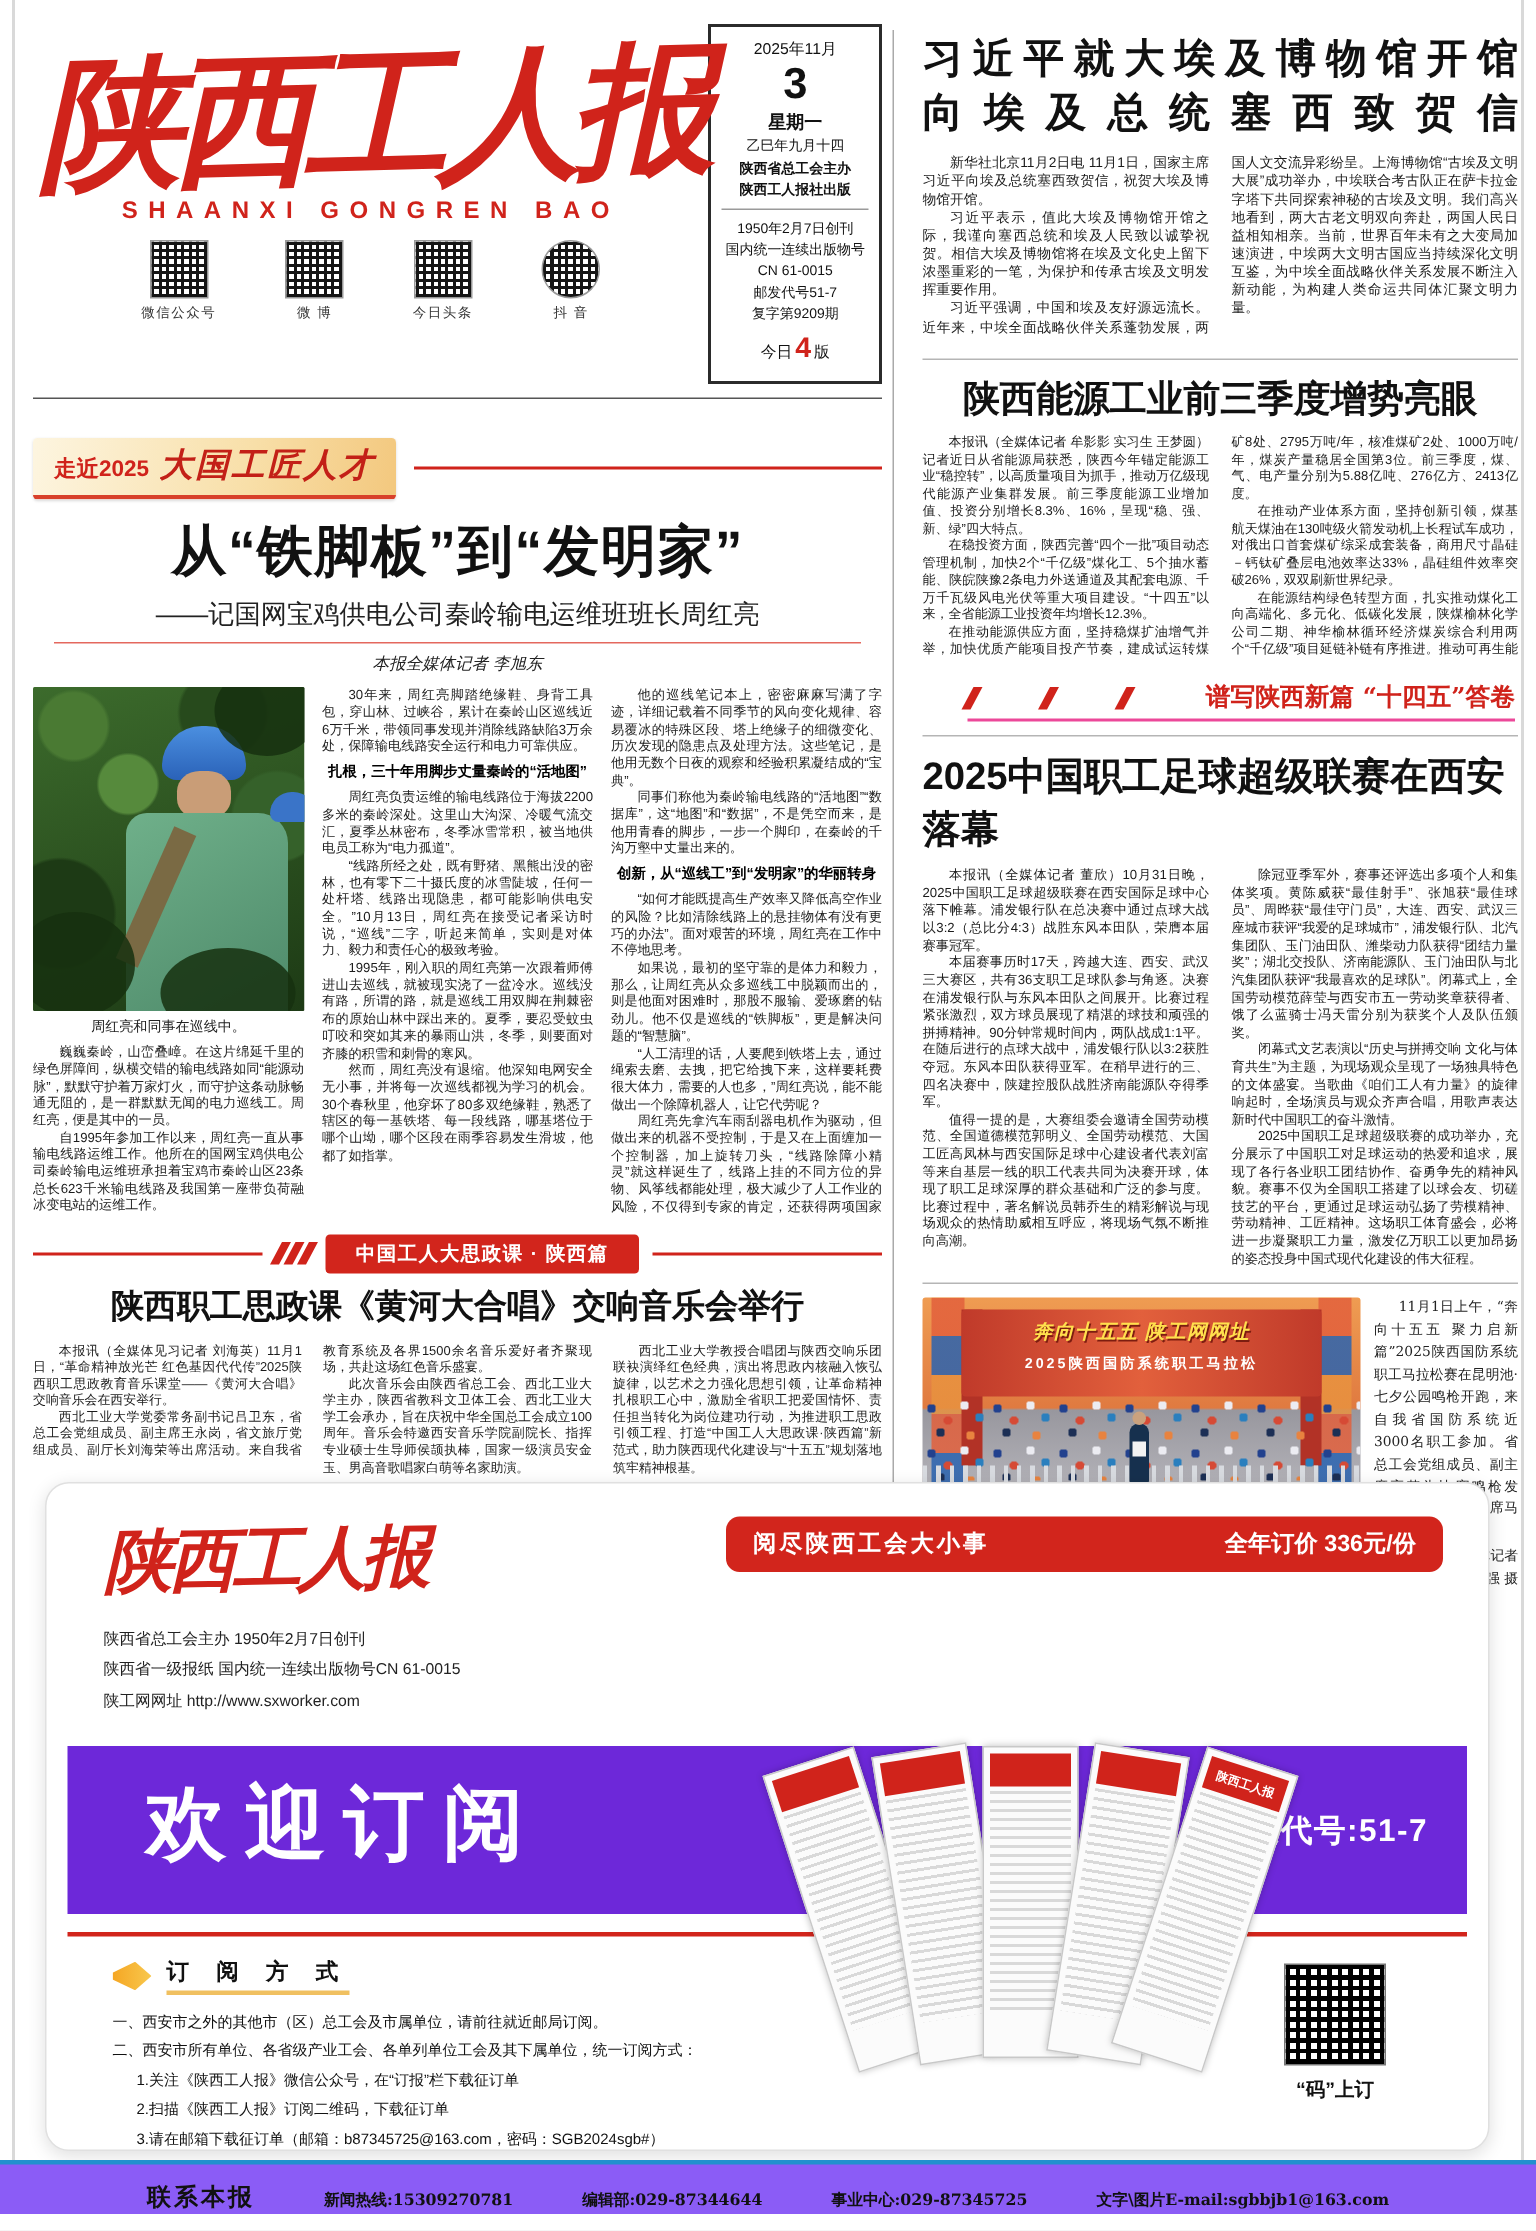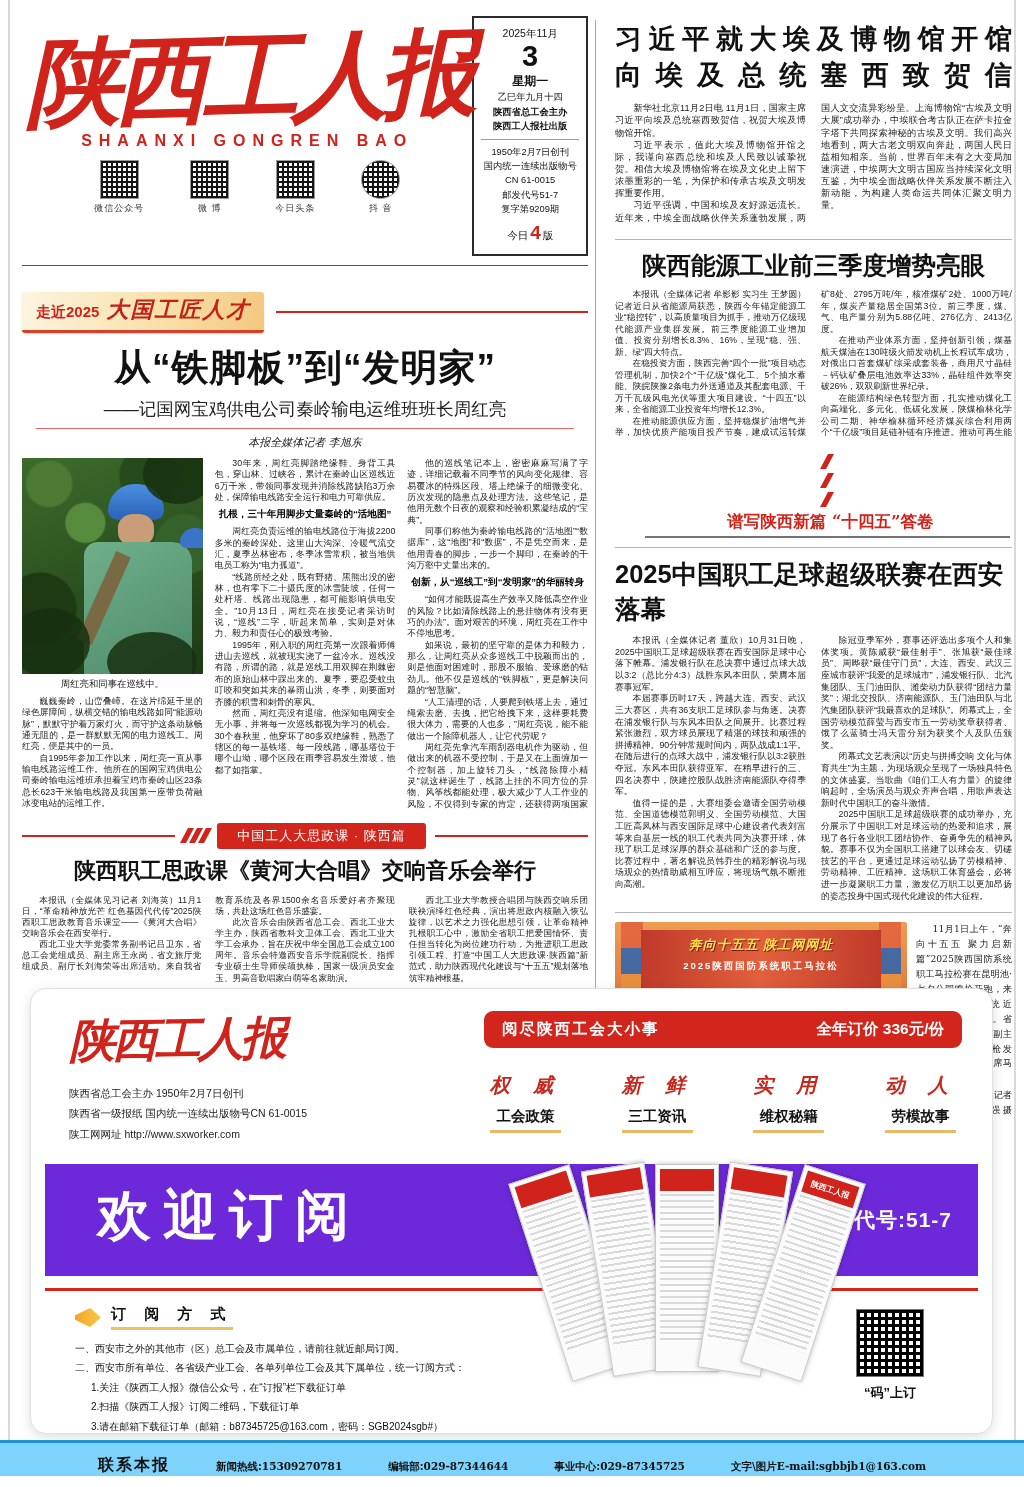--- a/index.html
+++ b/index.html
@@ -74,39 +74,39 @@
   .strap{position:absolute;left:74px;top:92px;width:16px;height:96px;background:#7a6a44;transform:rotate(24deg);}
   .helmet2{position:absolute;left:158px;top:70px;width:30px;height:20px;background:#3a74c8;border-radius:15px 15px 6px 6px;}
   .leaf{position:absolute;border-radius:50%;background:#16300f;opacity:.85;}
   .wcaption{text-align:center;font-size:9.4px;font-family:"DejaVu Serif",serif;margin:4px 0 5px;color:#222;}
 
   
   .kicker-row{display:flex;align-items:center;gap:9px;margin:13px 0 7px;}
   .kline{flex:1;height:2px;background:#d0231b;}
   .kslashes{display:flex;gap:3px;}
   .kslash,.slash{width:6px;height:15px;background:#d0231b;transform:skewX(-28deg);}
-  .kbox{background:#d2251c;color:#fff;font-weight:normal;font-size:13px;padding:4px 20px;border-radius:3px;letter-spacing:1px;}
+  .kbox{background:#d2251c;color:#fff;font-weight:bold;font-size:13px;padding:4px 20px;border-radius:3px;letter-spacing:1px;}
   .music-title{text-align:center;font-size:22px;font-weight:900;color:#111;margin:4px 0 9px;}
   .music-body{column-count:3;column-gap:14px;height:128px;overflow:hidden;}
   .music-body p.bt{font-size:8.6px;}
 
   
   .r-art{padding-left:12px;}
   .hero-title{font-weight:900;color:#111;margin-top:6px;}
   .hero-title .l{display:block;font-size:27px;line-height:1.32;text-align:justify;text-align-last:justify;}
   .body2{column-count:2;column-gap:15px;overflow:hidden;margin-top:9px;}
   .body2 p.bt{font-size:9.2px;line-height:1.32;}
   .hero-body{height:128px;}
   .rdiv{border-top:1px solid #b5b5b5;margin:9px 0 9px 12px;}
 
   .energy-title{text-align:center;font-size:24.5px;font-weight:900;color:#111;}
   .energy-body{height:158px;margin-top:7px;}
   .energy-body p.bt{font-size:8.7px;}
   .slogan-row{display:flex;align-items:center;justify-content:space-between;gap:4px;margin:7px 2px 0;
-              border-bottom:2px solid #737373;padding-bottom:3px;width:92%;margin-left:auto;flex-direction:column;}
+              border-bottom:2px solid #ec4899;padding-bottom:3px;width:92%;margin-left:auto;}
   .slogan{color:#d0231b;font-weight:900;font-size:16.5px;font-family:"DejaVu Serif",serif;margin-left:6px;}
 
   .fb-title{font-size:25.5px;font-weight:900;color:#111;}
   .fb-body{height:268px;margin-top:8px;}
   .fb-body p.bt{font-size:8.8px;}
 
   
   .marathon{display:flex;gap:9px;margin:6px 0 0 12px;}
   .mphoto{position:relative;width:292px;height:160px;flex:none;overflow:hidden;border-radius:2px;
           background:linear-gradient(180deg,#ef9c52 0%,#e07a40 46%,#98979e 47%,#b3b2b8 78%,#8f8e96 100%);}
@@ -169,21 +169,21 @@
   .sub-title{font-size:15px;font-weight:900;letter-spacing:7px;color:#111;border-bottom:3px solid #f0c060;padding-bottom:3px;}
   .sub-lines{margin-top:9px;font-size:10px;line-height:1.95;color:#111;}
   .sub-lines .ind{padding-left:16px;}
   .ad-qr-wrap{text-align:center;margin-top:4px;padding-right:34px;}
   .ad-qr{width:66px;height:66px;margin:0 auto;border:1px solid #777;background:#fff;
       background-image:repeating-linear-gradient(0deg,#000 0 3px,transparent 3px 7px),
                        repeating-linear-gradient(90deg,#000 0 3px,transparent 3px 7px);}
   .ad-qr-cap{font-size:13px;font-weight:bold;color:#111;margin-top:7px;}
 
   
-  .footer{position:absolute;left:0;right:0;top:1440px;border-top:3px solid #2190ce;background:#7dd3fc;}
+  .footer{position:absolute;left:0;right:0;top:1440px;border-top:3px solid #2190ce;background:#8b5cf6;}
   .f-row{display:flex;align-items:baseline;gap:46px;justify-content:center;padding-top:12px;}
   .f-label{font-size:16px;font-weight:900;color:#111;letter-spacing:2px;}
   .f-item{font-size:10.5px;font-weight:bold;font-family:"DejaVu Serif",serif;color:#111;}
 </style>
 </head>
 <body>
 
 <div class="page">
   <div class="edge l"></div>
   <div class="edge r"></div>
@@ -392,38 +392,20 @@
           <div>陕西省总工会主办 1950年2月7日创刊</div>
           <div>陕西省一级报纸 国内统一连续出版物号CN 61-0015</div>
           <div>陕工网网址 http://www.sxworker.com</div>
         </div>
       </div>
       <div class="ad-right">
         <div class="pill">
           <span class="pill-left">阅尽陕西工会大小事</span>
           <span class="pill-right">全年订价 336元/份</span>
         </div>
-        <div class="features">
-          <div class="feat">
-            <div class="feat-word">权 威</div>
-            <div class="feat-label">工会政策</div>
-          </div>
-          <div class="feat">
-            <div class="feat-word">新 鲜</div>
-            <div class="feat-label">三工资讯</div>
-          </div>
-          <div class="feat">
-            <div class="feat-word">实 用</div>
-            <div class="feat-label">维权秘籍</div>
-          </div>
-          <div class="feat">
-            <div class="feat-word">动 人</div>
-            <div class="feat-label">劳模故事</div>
-          </div>
-        </div>
       </div>
     </div>
 
     <div class="ad-band">
       <div class="welcome">欢迎订阅</div>
       <div class="postal">邮发代号:51-7</div>
       <div class="fan">
         <div class="paper" style="left:6px;transform:rotate(-18deg);">
             <div class="ph"></div>
             <div class="pt"></div>

